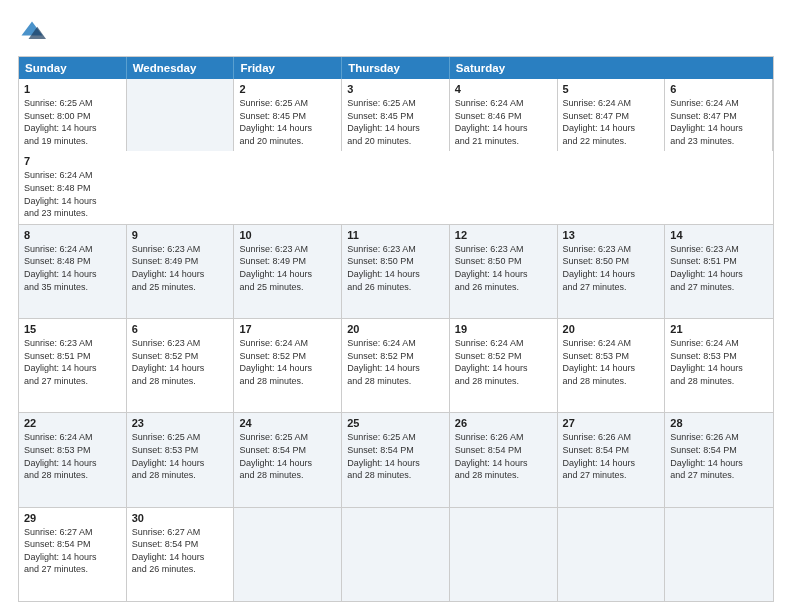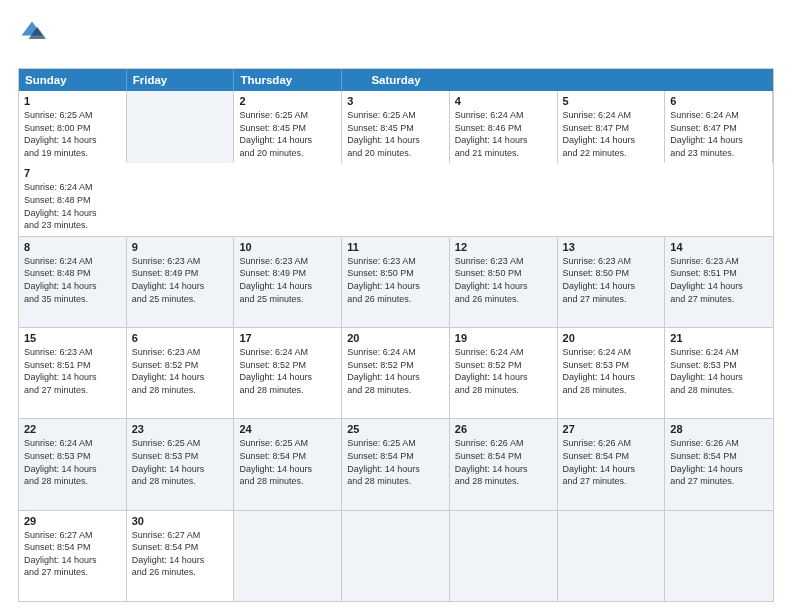--- a/index.html
+++ b/index.html
@@ -9,21 +9,20 @@
       font-family: Arial, sans-serif;
       background: #fff;
       overflow: hidden;
     }
     .page {
       width: 792px;
       height: 612px;
       padding: 18px 18px 10px 18px;
       display: flex;
       flex-direction: column;
-      gap: 12px;
     }
     .header {
       display: flex;
       justify-content: space-between;
       align-items: flex-start;
       margin-bottom: 10px;
     }
     .logo {
       display: flex;
       align-items: center;
@@ -66,21 +65,21 @@
       background: #2a7fc1;
     }
     .cal-header-cell {
       color: #fff;
       font-size: 11.5px;
       font-weight: bold;
       padding: 5px 6px;
       text-align: left;
       border-right: 1px solid #5aa0d0;
     }
-    .cal-header-cell:last-child { border-right: none; text-align: center; }
+    .cal-header-cell:last-child { border-right: none; }
     .cal-body {
       flex: 1;
       display: flex;
       flex-direction: column;
     }
     .cal-week {
       display: grid;
       grid-template-columns: repeat(7, 1fr);
       flex: 1;
       border-bottom: 1px solid #ccc;
@@ -128,20 +127,21 @@
     </div>
     <div class="title-block">
       <div class="main-title"></div>
       <div class="subtitle"></div>
     </div>
   </div>
 
   <div class="calendar">
     <div class="cal-header-row">
     <div class="cal-header-cell">Sunday</div>
+        <div class="cal-header-cell">Wednesday</div>
         <div class="cal-header-cell">Friday</div>
         <div class="cal-header-cell">Thursday</div>
         <div class="cal-header-cell">Saturday</div>
       </div>
     <div class="cal-body">
     <div class="cal-week">
           <div class="cal-cell">
             <span class="day-num">1</span>
             <div class="cell-text">Sunrise: 6:25 AM</div>
             <div class="cell-text">Sunset: 8:00 PM</div>

